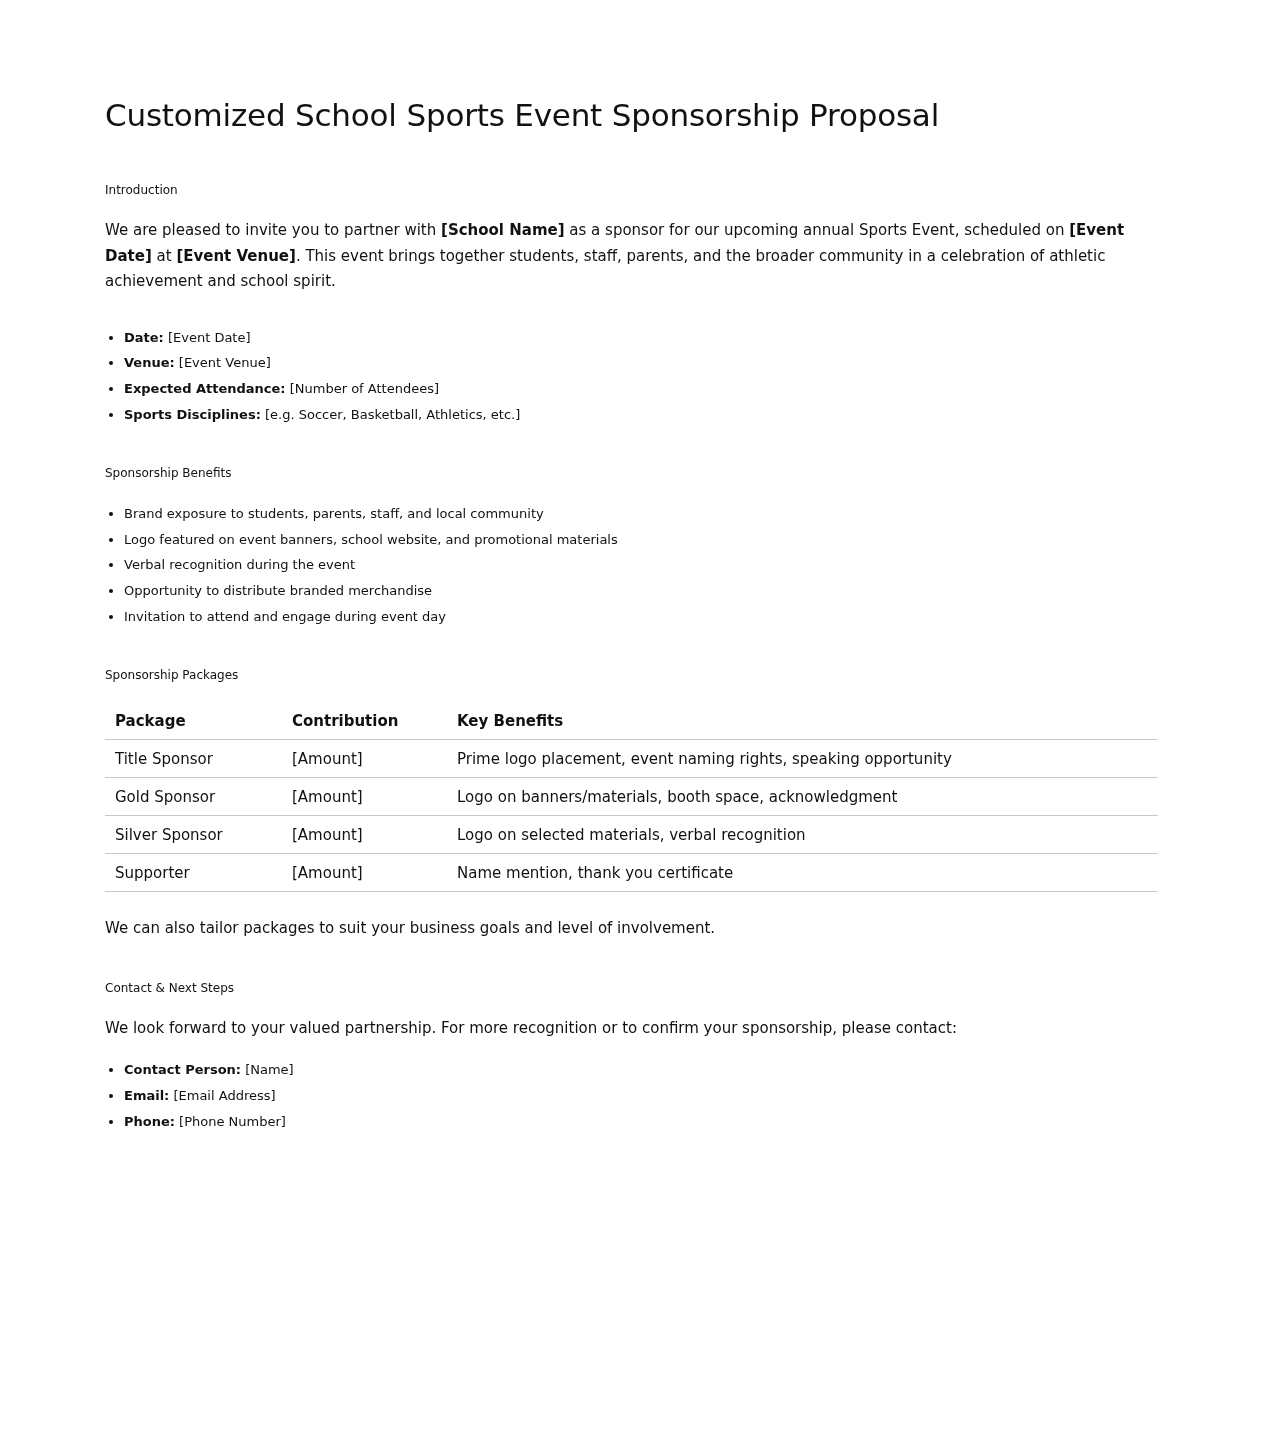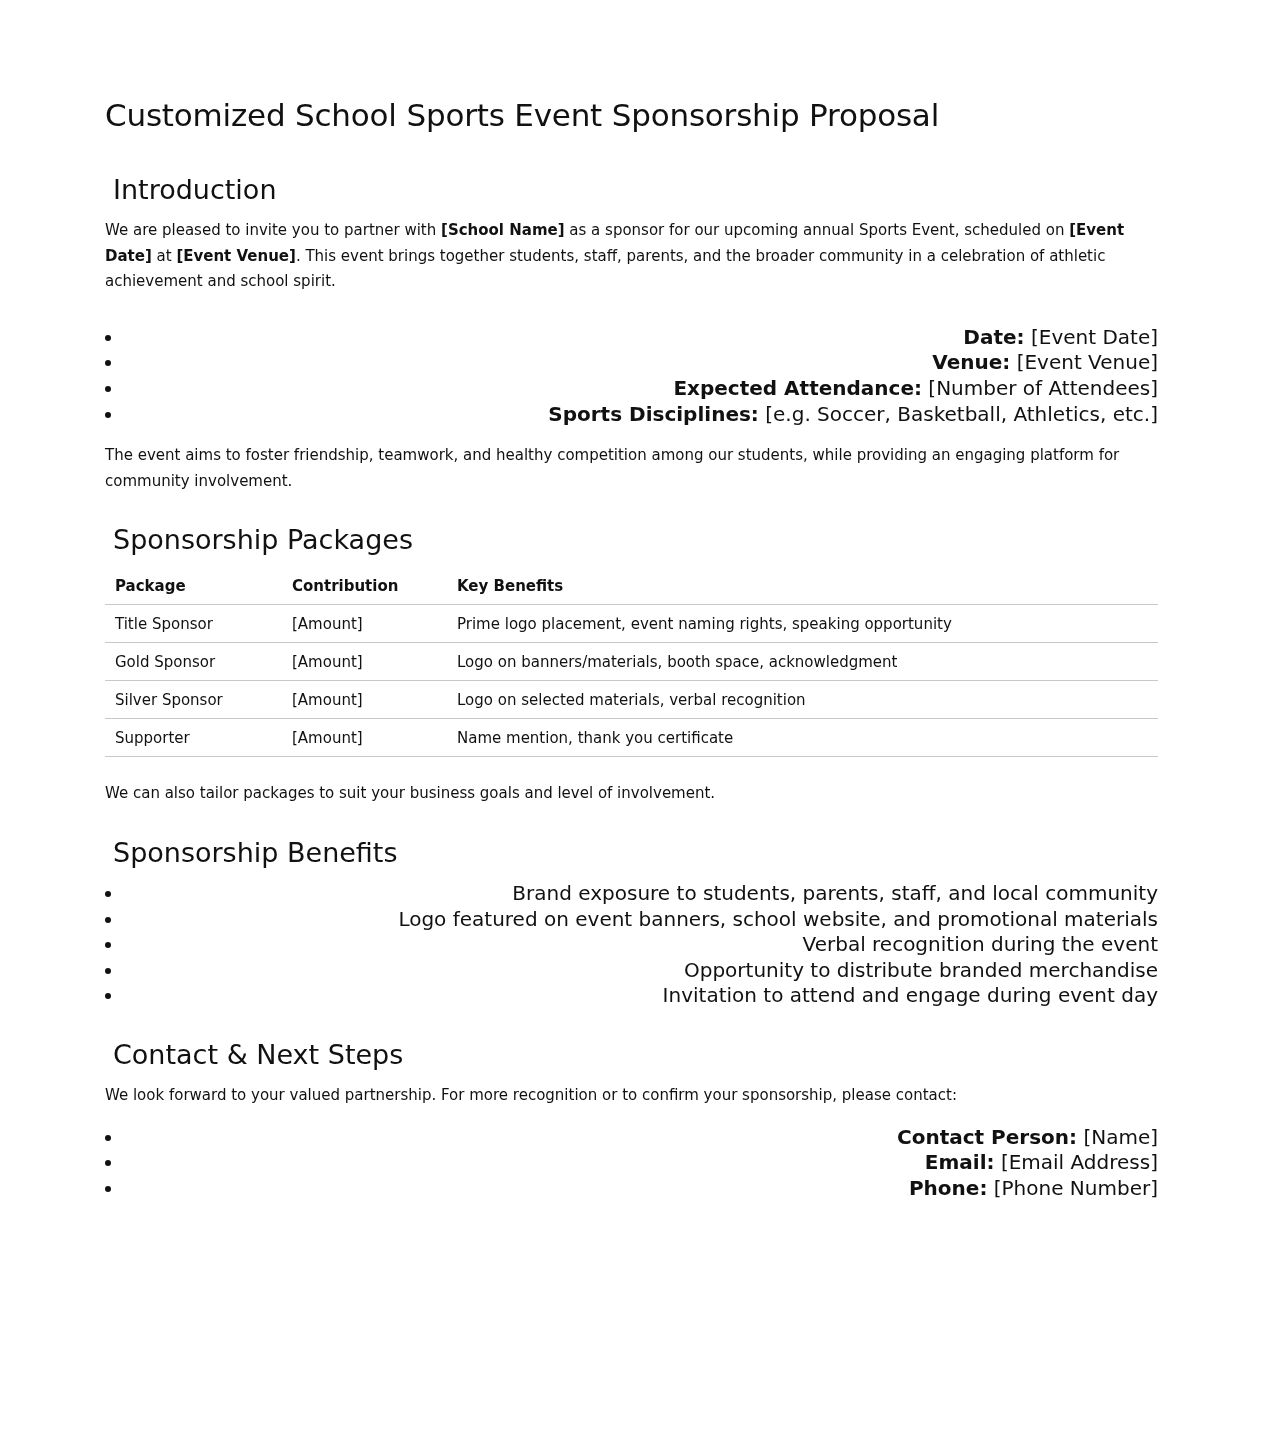--- a/index.html
+++ b/index.html
@@ -14,36 +14,35 @@
       width: 1053px;
     }
     h1 {
       font-size: 31px;
       font-weight: 500;
       margin: 0 0 34px 0;
       line-height: 50px;
       letter-spacing: -0.2px;
     }
     h2 {
-      font-size: 27px;
+      font-size: 12px;
       font-weight: 500;
-      margin: 0 0 12px 8px;
+      margin: 0 0 12px 0;
       line-height: 32px;
     }
     p {
       font-size: 15px;
       line-height: 25.6px;
       margin: 12px 0 16px 0;
     }
     ul {
       margin: 0 0 16px 0;
       padding-left: 19px;
-      font-size: 20px;
+      font-size: 13px;
       line-height: 25.6px;
-      text-align: right;
     }
     ul li { padding-left: 0; }
     b { font-weight: 700; }
     .section { margin-bottom: 30px; }
     table {
       width: 100%;
       border-collapse: collapse;
       font-size: 15px;
       margin: 12px 0 24px 0;
     }
@@ -68,21 +67,31 @@
     <p><span>We are pleased to invite you to partner with </span><b>[School Name]</b><span> as a sponsor for our upcoming annual Sports Event, scheduled on </span><b>[Event Date]</b><span> at </span><b>[Event Venue]</b><span>. This event brings together students, staff, parents, and the broader community in a celebration of athletic achievement and school spirit.</span></p>
   </div>
 
   <div class="section">
     <ul>
       <li><b>Date:</b><span> [Event Date]</span></li>
       <li><b>Venue:</b><span> [Event Venue]</span></li>
       <li><b>Expected Attendance:</b><span> [Number of Attendees]</span></li>
       <li><b>Sports Disciplines:</b><span> [e.g. Soccer, Basketball, Athletics, etc.]</span></li>
     </ul>
-    <p>The event aims to foster friendship, teamwork, and healthy competition among our students, while providing an engaging platform for community involvement.</p>
+  </div>
+
+  <div class="section">
+    <h2>Sponsorship Benefits</h2>
+    <ul>
+      <li>Brand exposure to students, parents, staff, and local community</li>
+      <li>Logo featured on event banners, school website, and promotional materials</li>
+      <li>Verbal recognition during the event</li>
+      <li>Opportunity to distribute branded merchandise</li>
+      <li>Invitation to attend and engage during event day</li>
+    </ul>
   </div>
 
   <div class="section">
     <h2>Sponsorship Packages</h2>
     <table>
       <thead>
         <tr>
           <th class="c1">Package</th>
           <th class="c2">Contribution</th>
           <th>Key Benefits</th>
@@ -108,31 +117,20 @@
           <td class="c1">Supporter</td>
           <td class="c2">[Amount]</td>
           <td>Name mention, thank you certificate</td>
         </tr>
       </tbody>
     </table>
     <p>We can also tailor packages to suit your business goals and level of involvement.</p>
   </div>
 
   <div class="section">
-    <h2>Sponsorship Benefits</h2>
-    <ul>
-      <li>Brand exposure to students, parents, staff, and local community</li>
-      <li>Logo featured on event banners, school website, and promotional materials</li>
-      <li>Verbal recognition during the event</li>
-      <li>Opportunity to distribute branded merchandise</li>
-      <li>Invitation to attend and engage during event day</li>
-    </ul>
-  </div>
-
-  <div class="section">
     <h2>Contact &amp; Next Steps</h2>
     <p>We look forward to your valued partnership. For more recognition or to confirm your sponsorship, please contact:</p>
     <ul>
       <li><b>Contact Person:</b><span> [Name]</span></li>
       <li><b>Email:</b><span> [Email Address]</span></li>
       <li><b>Phone:</b><span> [Phone Number]</span></li>
     </ul>
   </div>
 </div>
 

